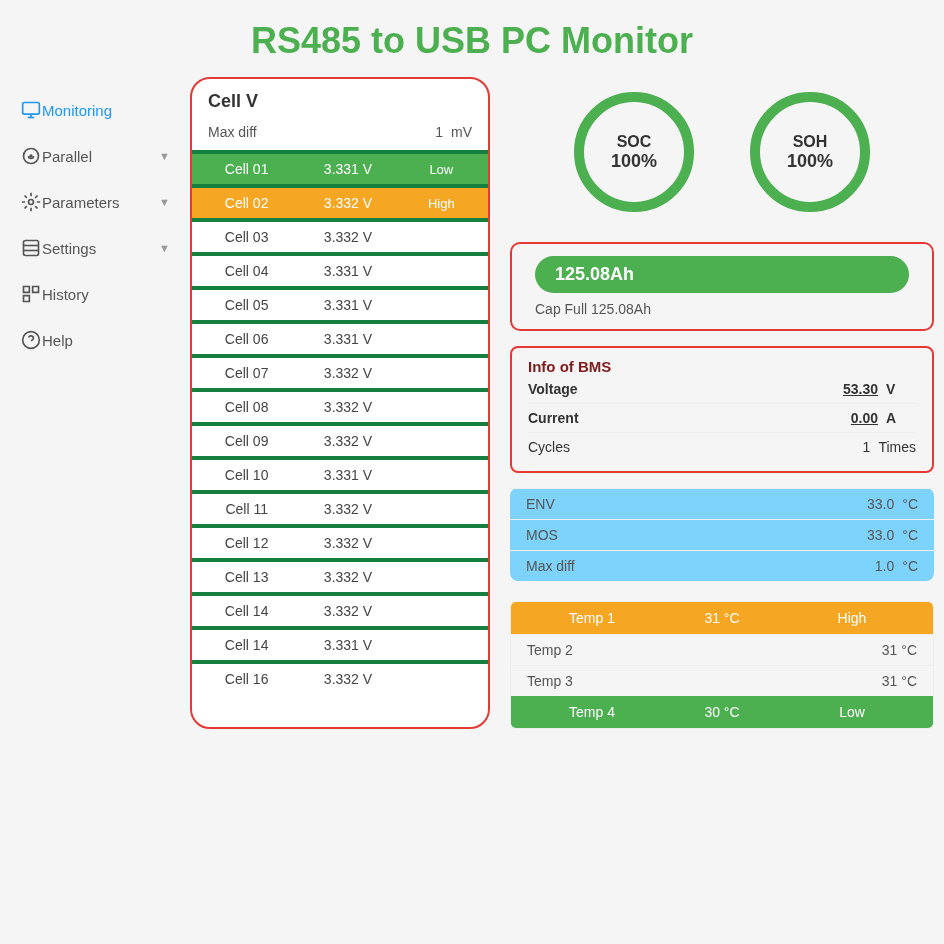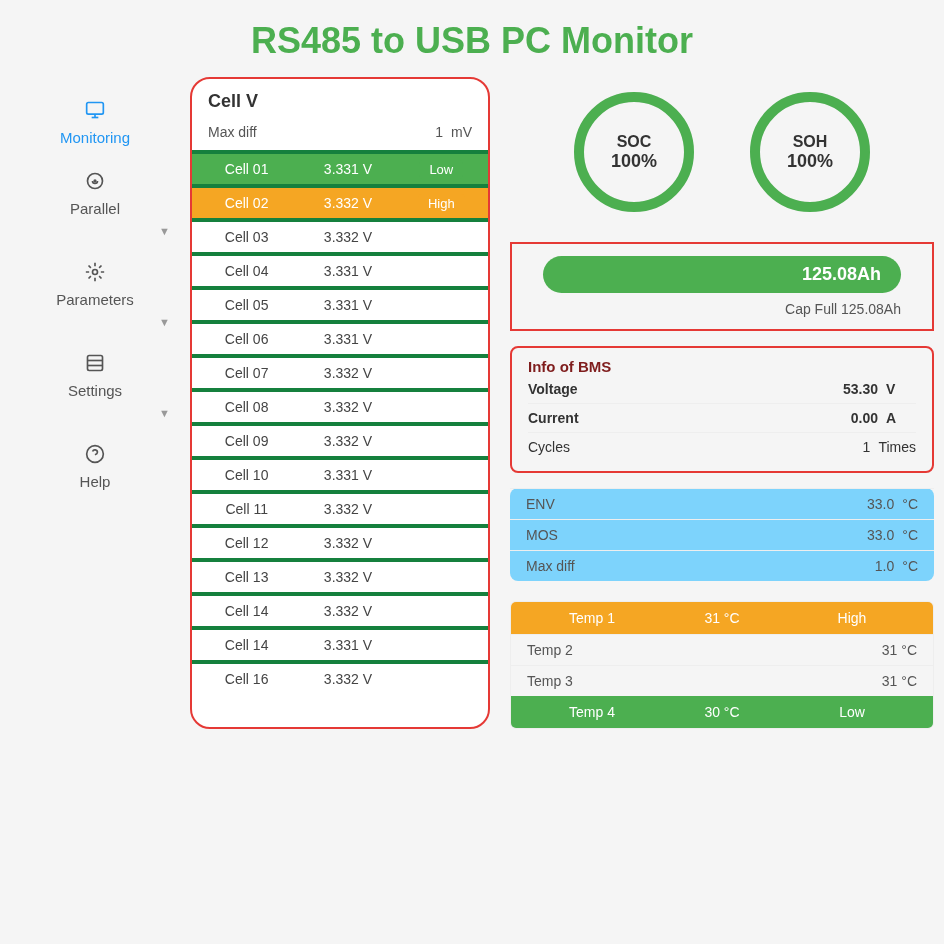--- a/index.html
+++ b/index.html
@@ -31,22 +31,21 @@
       padding-top: 10px;
     }
 
     .sidebar-item {
       display: flex;
       align-items: center;
       padding: 12px 10px;
       cursor: pointer;
       color: #555;
       font-size: 15px;
-      gap: 8px;
-      flex-direction: column;
+      gap: 0;
     }
 
     .sidebar-item.active {
       color: #2196f3;
     }
 
     .sidebar-item .icon {
       width: 22px;
       height: 22px;
       display: flex;
@@ -209,23 +208,23 @@
     .circle-widget .circle-label .circle-value {
       font-size: 18px;
       font-weight: bold;
       color: #333;
       display: block;
     }
 
     
     .capacity-box {
       border: 2px solid #e53935;
-      border-radius: 0;
-      padding: 12px 31px;
-      text-align: right;
+      border-radius: 10px;
+      padding: 12px 23px;
+      text-align: left;
     }
 
     .capacity-bar {
       background: #4caf50;
       color: white;
       border-radius: 20px;
       padding: 8px 20px;
       font-size: 18px;
       font-weight: bold;
       margin-bottom: 8px;
@@ -278,20 +277,21 @@
 
     .bms-info-value {
       font-size: 14px;
       color: #333;
       min-width: 50px;
       text-align: right;
     }
 
     .bms-info-value.bold {
       font-weight: bold;
+      text-decoration: underline;
     }
 
     .bms-info-unit {
       font-size: 14px;
       color: #333;
       min-width: 30px;
     }
 
     .bms-info-unit.bold {
       font-weight: bold;
@@ -410,20 +410,30 @@
         <svg width="20" height="20" viewBox="0 0 24 24" fill="none" stroke="#555" stroke-width="2">
           <rect x="3" y="3" width="18" height="18" rx="2"></rect>
             <line x1="3" y1="9" x2="21" y2="9"></line>
             <line x1="3" y1="15" x2="21" y2="15"></line>
         </svg>
       </span>
       <span>Settings</span>
       <span class="chevron">▼</span>
     </div>
 
+    <div class="sidebar-item">
+      <span class="icon">
+        <svg width="20" height="20" viewBox="0 0 24 24" fill="none" stroke="#555" stroke-width="2">
+          <path d="M3 3h7v7H3z"></path>
+            <path d="M14 3h7v7h-7z"></path>
+            <path d="M3 14h7v7H3z"></path>
+        </svg>
+      </span>
+      <span>History</span>
+    </div>
 
     <div class="sidebar-item">
       <span class="icon">
         <svg width="20" height="20" viewBox="0 0 24 24" fill="none" stroke="#555" stroke-width="2">
           <circle cx="12" cy="12" r="10"></circle>
             <path d="M9.09 9a3 3 0 0 1 5.83 1c0 2-3 3-3 3"></path>
             <line x1="12" y1="17" x2="12.01" y2="17" stroke-width="3"></line>
         </svg>
       </span>
       <span>Help</span>

